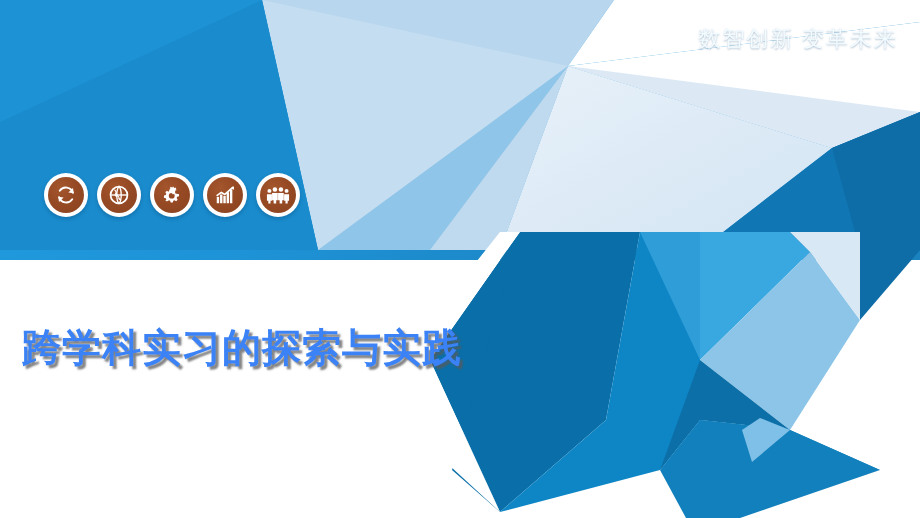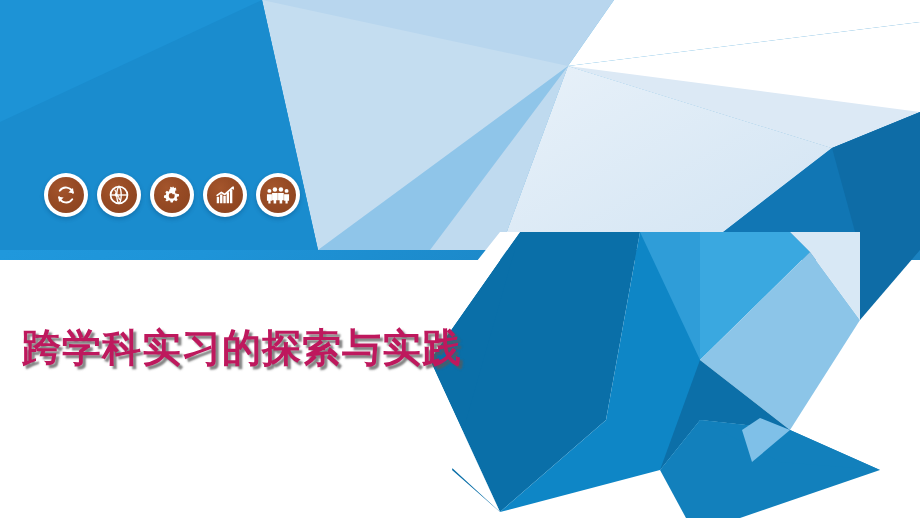--- a/index.html
+++ b/index.html
@@ -74,21 +74,21 @@
     display: block;
   }
   
   .main-title {
     position: absolute;
     left: 22px;
     top: 295px;
     font-family: "DejaVu Sans", "Liberation Sans", sans-serif;
     font-size: 39px;
     font-weight: bold;
-    color: #be185d;
+    color: #3b82f6;
     letter-spacing: 1px;
     white-space: nowrap;
     text-shadow: 3px 3px 2px rgba(90, 90, 90, 0.75);
     z-index: 6;
   }
 </style>
 </head>
 <body>
 
 <div class="slide">
@@ -148,20 +148,21 @@
     <polygon points="700,360 700,420 660,470" fill="#0C6FA8"></polygon>
 
     <polygon points="660,470 700,420 790,430 880,470 740,518 686,518" fill="#1280BC"></polygon>
     <polygon points="700,420 790,430 880,470 780,462" fill="#1280BC"></polygon>
 
     <polygon points="760,418 790,430 752,462 742,430" fill="#7FC0E8"></polygon>
 
     <polygon points="500,512 430,360 500,260 520,232 500,232 446,300 400,420" fill="#FFFFFF"></polygon>
   </svg>
 
+  <div class="tagline">数智创新 变革未来</div>
 
   <div class="icon-row">
 
     <div class="icon-badge">
       <span class="disc">
         <svg width="22" height="22" viewBox="0 0 24 24" fill="none" stroke="#ffffff" stroke-width="2.1" stroke-linecap="round">
           <path d="M19.5 9.5A8 8 0 0 0 5.2 7.4"></path>
           <path d="M4.5 14.5A8 8 0 0 0 18.8 16.6"></path>
           <polygon points="19.6,4.4 20.4,10.2 14.6,9.4" fill="#ffffff" stroke="none"></polygon>
           <polygon points="4.4,19.6 3.6,13.8 9.4,14.6" fill="#ffffff" stroke="none"></polygon>

